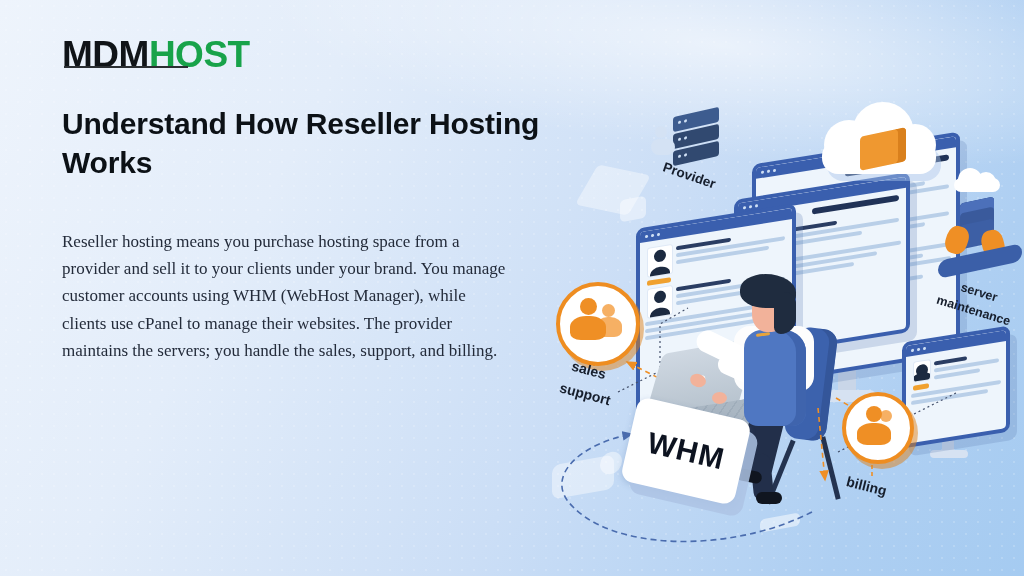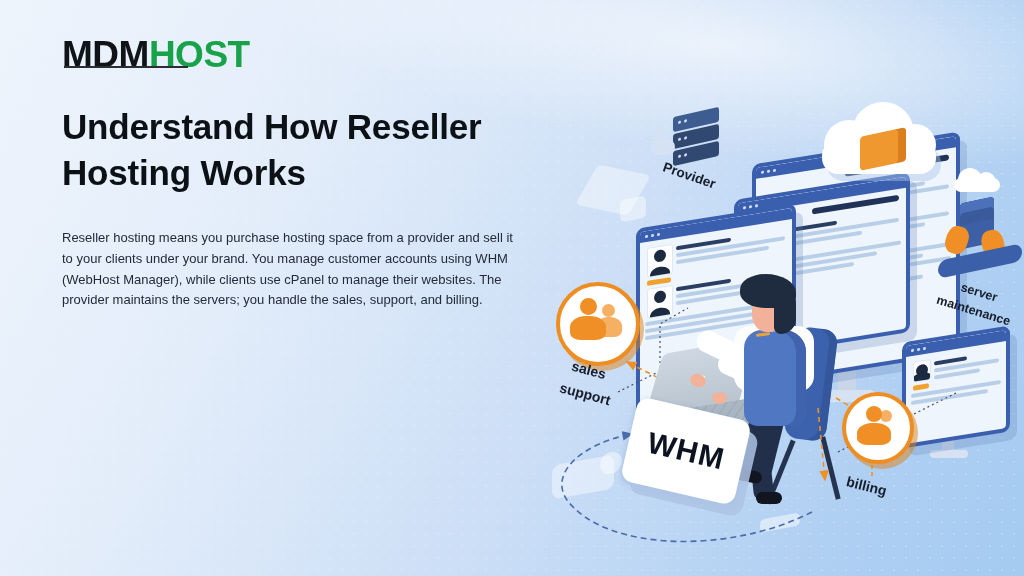--- a/index.html
+++ b/index.html
@@ -12,23 +12,23 @@
   
   .texture{inset:0;background-image:radial-gradient(rgba(255,255,255,.5) 1px,transparent 1.3px);
     background-size:12px 12px;opacity:.35;pointer-events:none;z-index:0;}
   .light-band{left:240px;top:-70px;width:960px;height:230px;z-index:0;
     background:radial-gradient(ellipse at center,rgba(255,255,255,.6),rgba(255,255,255,0) 68%);
     transform:rotate(7deg);}
   
   .logo{left:62px;top:34px;font-size:37px;font-weight:700;letter-spacing:-.5px;z-index:5;}
   .logo .pfx{color:#101418;} .logo .sfx{color:#18a34a;}
   .logo-underline{left:64px;top:66px;width:124px;height:2px;background:#2b2f33;z-index:5;}
-  .headline{left:62px;top:104px;width:478px;font-size:35px;line-height:1.3;font-weight:700;
+  .headline{left:62px;top:104px;width:478px;font-size:30px;line-height:1.3;font-weight:700;
     color:#0c1116;letter-spacing:-.2px;z-index:5;}
-  .bodycopy{left:62px;top:228px;width:452px;font-size:13px;line-height:1.6;color:#232b3a;z-index:5;}
+  .bodycopy{left:62px;top:228px;width:452px;font-size:17px;line-height:1.6;color:#232b3a;z-index:5;font-family:Liberation Serif, serif;}
   
   .illo-label{font-weight:700;color:#161e2c;z-index:6;white-space:nowrap;}
   
   .win{background:#eef5fc;border:4px solid #3a5fae;border-radius:8px;transform:skewY(-9deg);
     overflow:hidden;box-shadow:7px 9px 0 rgba(96,126,180,.25);}
   .bar{height:11px;background:#3a5fae;display:flex;align-items:center;gap:3px;padding:0 5px;}
   .dotc{width:3px;height:3px;border-radius:50%;background:#cfe0f5;display:inline-block;}
   .content{padding:3px 5px;}
   .pill{height:6px;width:55%;background:#203257;border-radius:3px;margin:3px 2px 4px auto;}
   .crow{display:flex;gap:5px;padding:3px 2px 0;}

